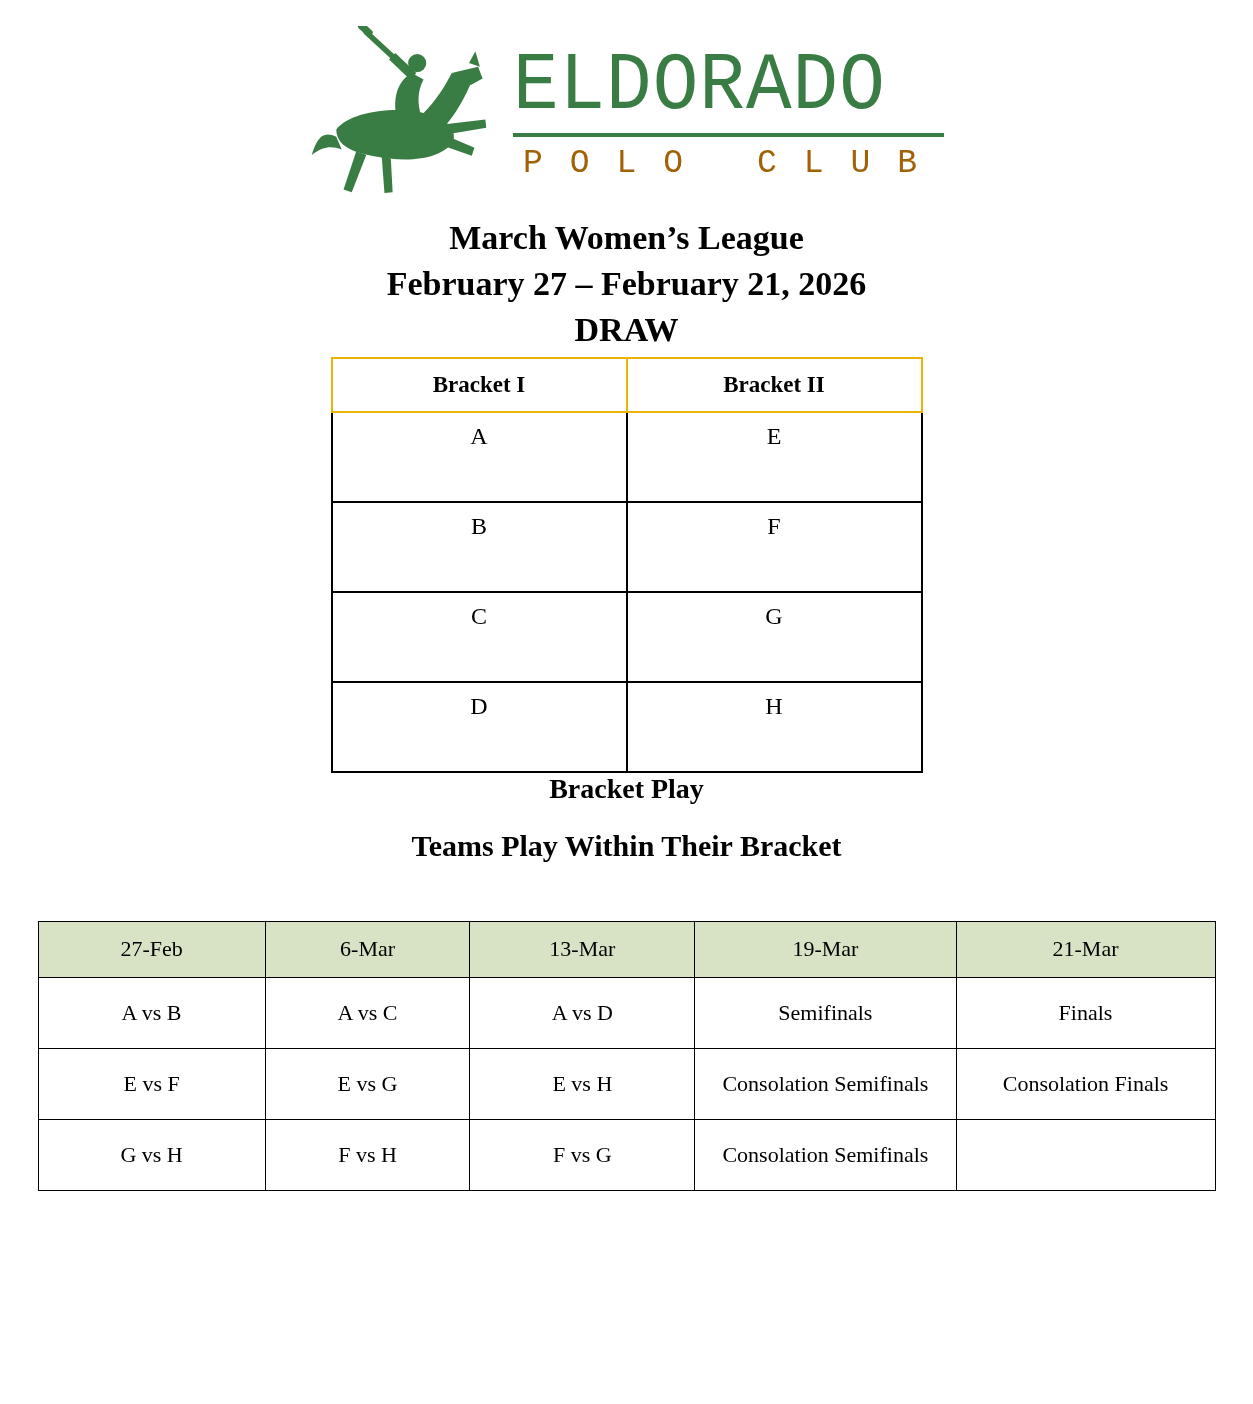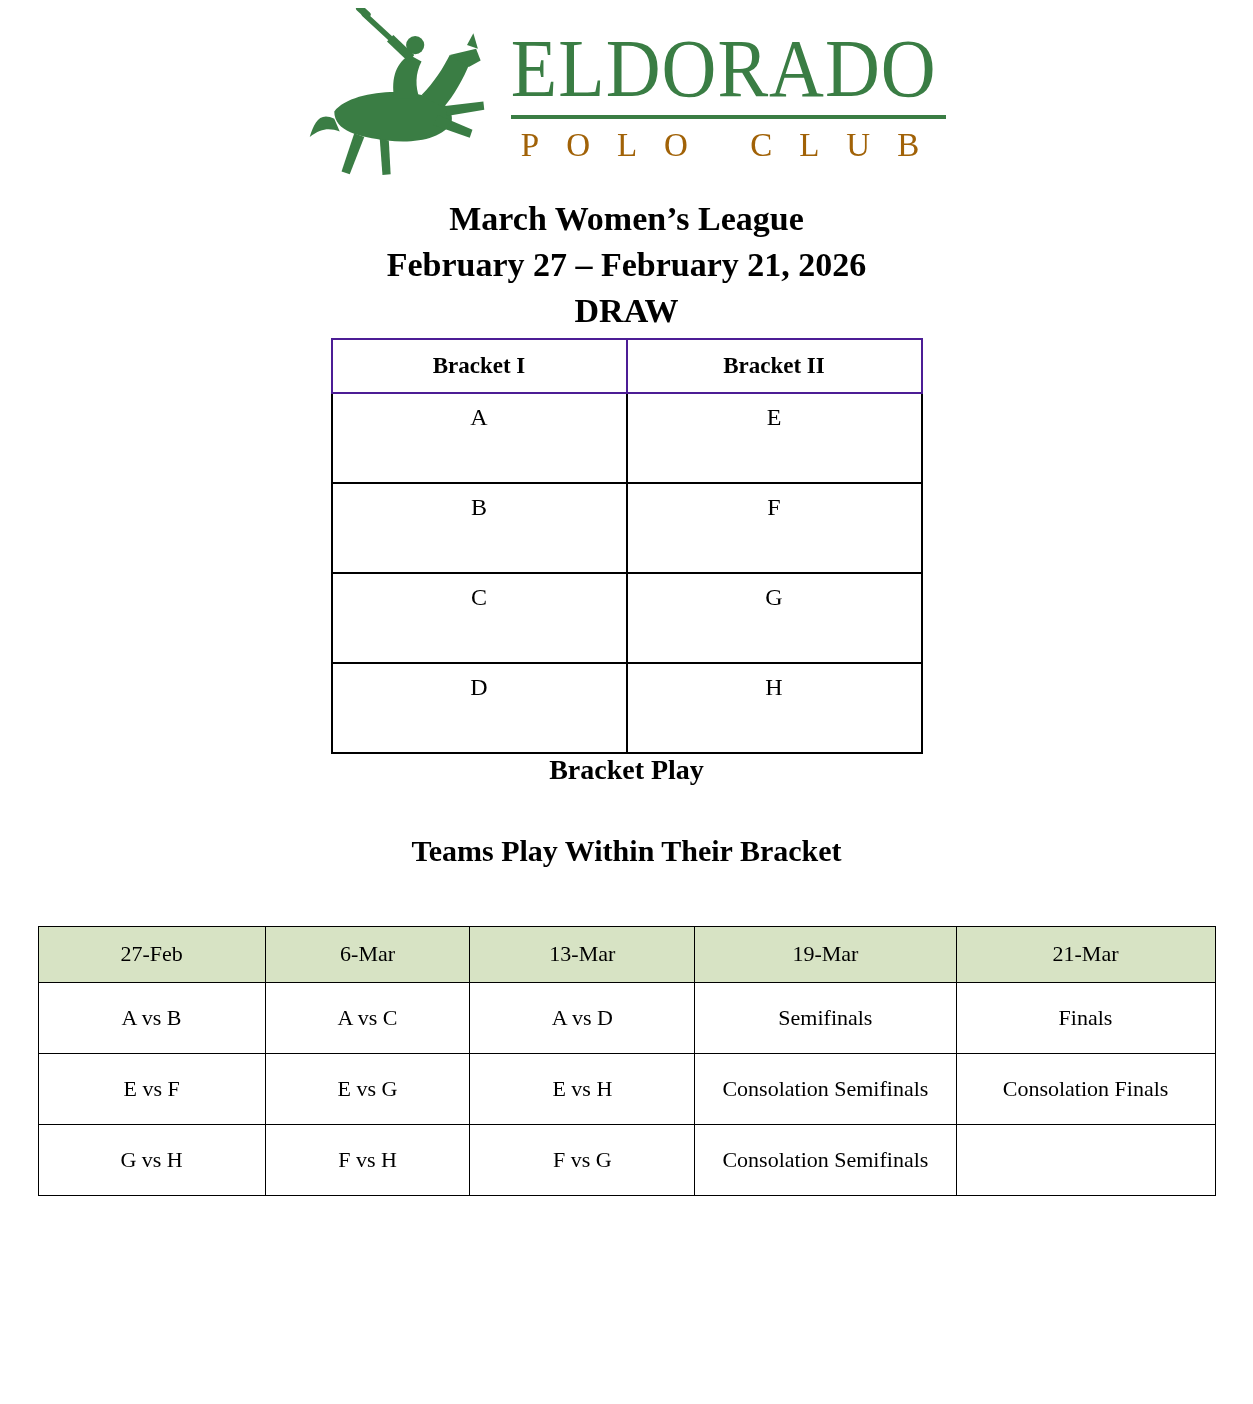--- a/index.html
+++ b/index.html
@@ -14,21 +14,22 @@
     font-family: "Liberation Serif", serif;
     color: #000000;
     overflow: hidden;
   }
 
   
   .logo {
     display: flex;
     justify-content: center;
     align-items: center;
-    padding-top: 8px;
+    padding-top: 26px;
+    font-family: Liberation Mono, monospace;
   }
   .logo-icon { flex: 0 0 auto; margin-right: 4px; }
   .logo-text { display: flex; flex-direction: column; }
   .logo-brand {
     color: #3a7d44;
     font-size: 76px;
     line-height: 1;
     letter-spacing: 1px;
     font-weight: 500;
     transform: scaleY(1.08);
@@ -64,21 +65,21 @@
   }
 
   
   table { border-collapse: collapse; }
   .draw-table {
     width: 592px;
     margin: 4px auto 0 auto;
     table-layout: fixed;
   }
   .draw-table th {
-    border: 2px solid #4c1d95;
+    border: 2px solid #eab308;
     font-size: 23px;
     font-weight: bold;
     height: 54px;
     text-align: center;
     vertical-align: middle;
   }
   .draw-table td {
     border: 2px solid #000;
     font-size: 24px;
     height: 90px;
@@ -90,21 +91,21 @@
   
   .section-heading {
     text-align: center;
     font-weight: bold;
   }
   .bracket-play {
     font-size: 28px;
   }
   .teams-play {
     font-size: 30px;
-    margin-top: 48px;
+    margin-top: 24px;
   }
 
   
   .schedule-table {
     width: 1178px;
     margin: 58px auto 0 auto;
     table-layout: fixed;
   }
   .schedule-table th {
     border: 1px solid #000;

